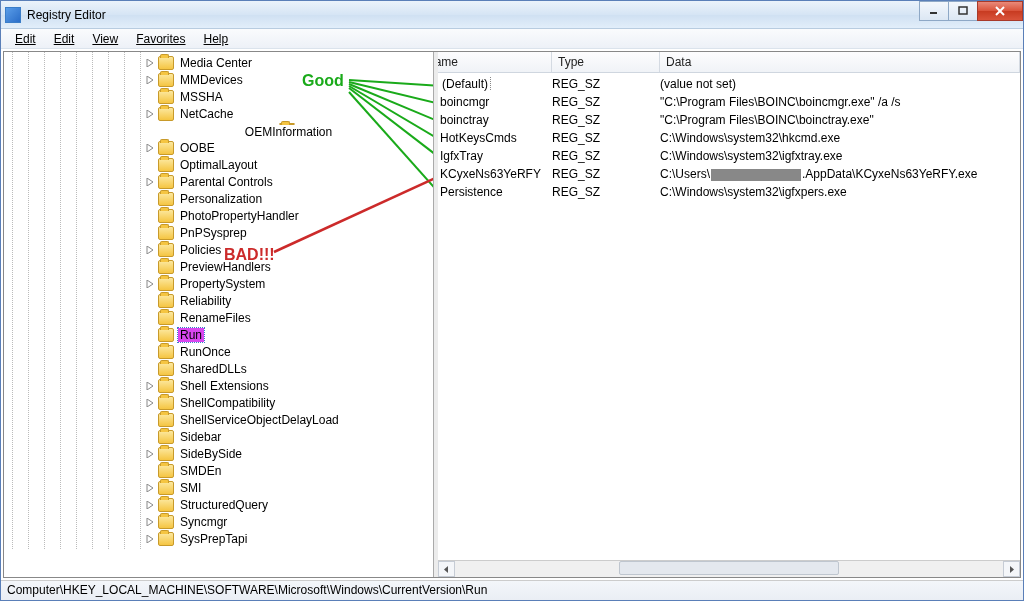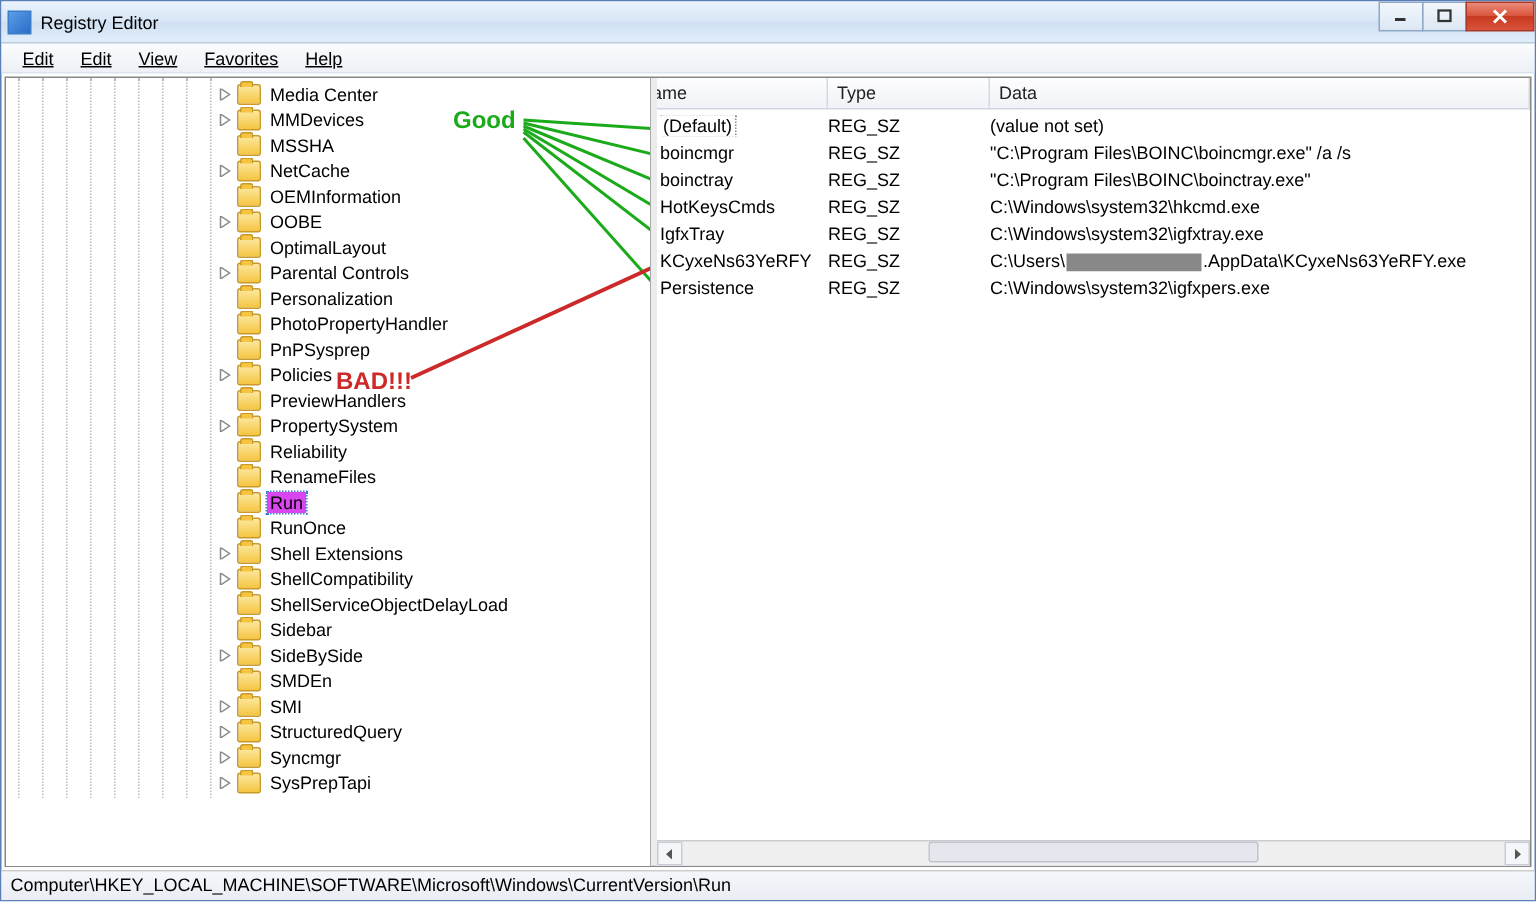--- a/index.html
+++ b/index.html
@@ -208,21 +208,21 @@
           </div>
           <div class="tree-row" style="padding-left: 138px;">
             <span class="expander">
               <svg width="8" height="8">
                 <polygon points="1,0 7,4 1,8" fill="none" stroke="#888" stroke-width="1"></polygon>
               </svg>
             </span>
             <span class="folder-icon"></span>
             <span class="tree-label">NetCache</span>
           </div>
-          <div class="tree-row" style="padding-left: 138px;">
+          <div class="tree-row" style="padding-left: 138px; flex-direction: column;">
             <span class="expander"></span>
             <span class="folder-icon"></span>
             <span class="tree-label">OEMInformation</span>
           </div>
           <div class="tree-row" style="padding-left: 138px;">
             <span class="expander">
               <svg width="8" height="8">
                 <polygon points="1,0 7,4 1,8" fill="none" stroke="#888" stroke-width="1"></polygon>
               </svg>
             </span>
@@ -293,20 +293,25 @@
           </div>
           <div class="tree-row selected" style="padding-left: 138px;">
             <span class="expander"></span>
             <span class="folder-icon"></span>
             <span class="tree-label">Run</span>
           </div>
           <div class="tree-row" style="padding-left: 138px;">
             <span class="expander"></span>
             <span class="folder-icon"></span>
             <span class="tree-label">RunOnce</span>
+          </div>
+          <div class="tree-row" style="padding-left: 138px;">
+            <span class="expander"></span>
+            <span class="folder-icon"></span>
+            <span class="tree-label">SharedDLLs</span>
           </div>
           <div class="tree-row" style="padding-left: 138px;">
             <span class="expander">
               <svg width="8" height="8">
                 <polygon points="1,0 7,4 1,8" fill="none" stroke="#888" stroke-width="1"></polygon>
               </svg>
             </span>
             <span class="folder-icon"></span>
             <span class="tree-label">Shell Extensions</span>
           </div>

